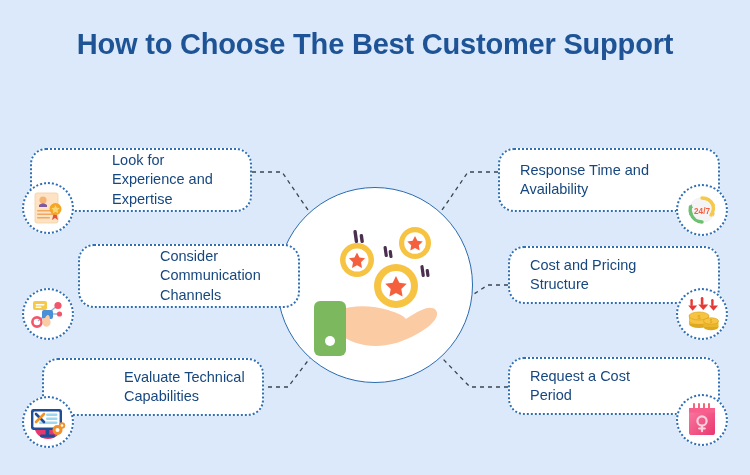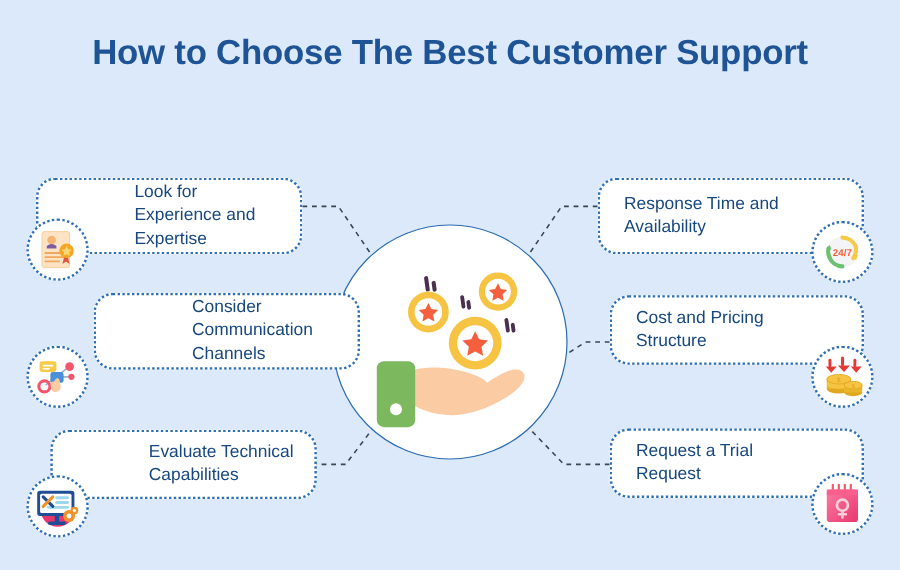--- a/index.html
+++ b/index.html
@@ -274,21 +274,21 @@
     <g>
       <ellipse cx="29" cy="33" rx="7.5" ry="3.2" fill="#e0a81f"></ellipse>
       <rect x="21.5" y="27" width="15" height="6" fill="#e8b62c"></rect>
       <ellipse cx="29" cy="27" rx="7.5" ry="3.2" fill="#f6c343" stroke="#e0a81f" stroke-width="0.7"></ellipse>
       <text x="29" y="29" text-anchor="middle" font-family="Liberation Sans, sans-serif" font-size="4.6" font-weight="bold" fill="#e0a81f">$</text>
     </g>
   </svg>
 </div>
 
 <div class="card right" id="card-r3">
-  <div class="card-label">Request a Trial Request</div>
+  <div class="card-label">Request a Cost Period</div>
 </div>
 <div class="icon-badge" id="badge-r3">
   <svg width="40" height="40" viewBox="0 0 40 40">
     <defs>
       <linearGradient id="calGrad" x1="0" y1="0" x2="1" y2="1">
         <stop offset="0%" stop-color="#fb7ba2"></stop>
         <stop offset="100%" stop-color="#e8376f"></stop>
       </linearGradient>
     </defs>
     <g stroke="#f2566a" stroke-width="1.8" stroke-linecap="round">

